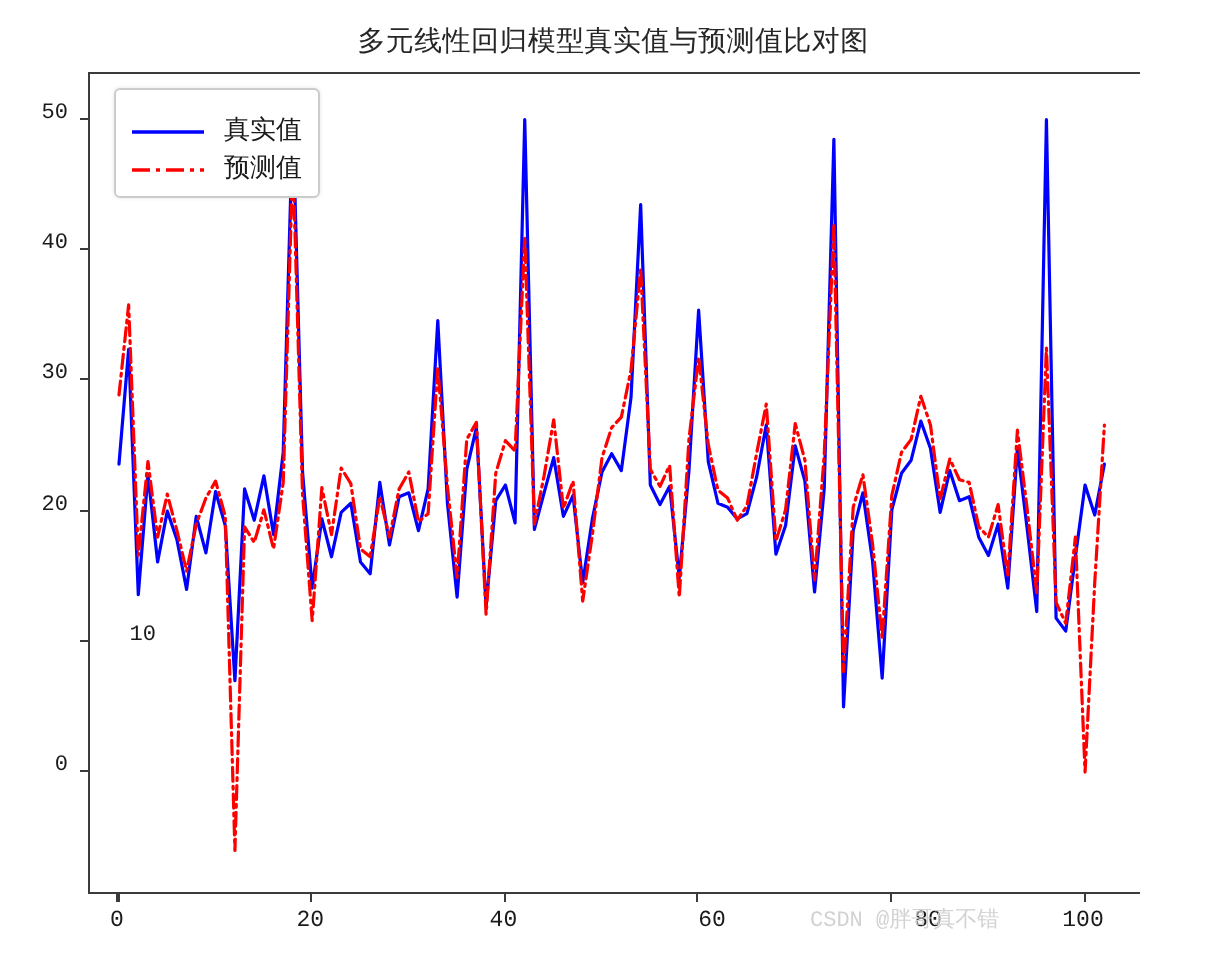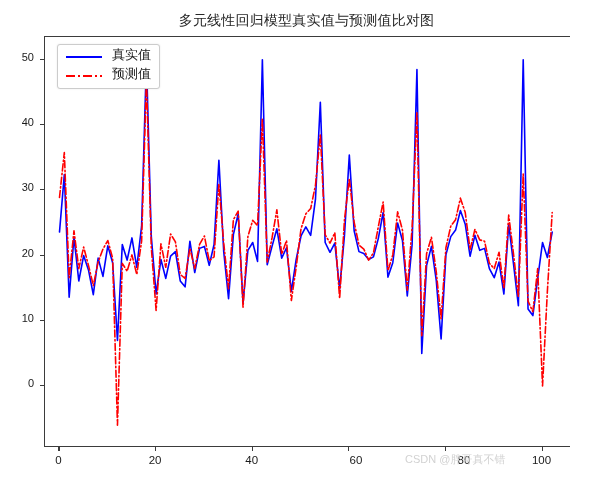--- a/index.html
+++ b/index.html
@@ -5,21 +5,21 @@
   html, body {
     margin: 0;
     padding: 0;
     background: #ffffff;
   }
   #figure {
     position: relative;
     width: 570px;
     height: 482px;
     background: #ffffff;
-    font-family: Liberation Sans, sans-serif;
+    font-family: Liberation Mono, monospace;
     overflow: hidden;
   }
   #chart-title {
     position: absolute;
     left: 0;
     top: 12px;
     width: 613px;
     text-align: center;
     font-size: 14px;
     color: #262626;
@@ -66,21 +66,21 @@
   .tick-mark-x {
     position: absolute;
     width: 1.1px;
     height: 4px;
     background: #3b3b3b;
   }
   #legend-box {
     position: absolute;
     left: 57px;
     top: 44px;
-    padding: 0 8px 5px 7px;
+    padding: 10px 8px 5px 7px;
     background: #ffffff;
     border: 1px solid #cccccc;
     border-radius: 3px;
     box-shadow: 0 0 2px rgba(0,0,0,0.10);
   }
   .legend-row {
     display: flex;
     align-items: center;
     height: 19px;
   }
@@ -115,21 +115,21 @@
   <div id="plot-area">
     <svg id="plot-svg" viewBox="0 0 541 411" preserveAspectRatio="none">
         <polyline points="14.49,195.06 19.32,137.65 24.15,260.30 28.98,200.28 33.81,243.99 38.64,218.55 43.47,232.90 48.30,257.69 53.13,221.16 57.96,239.42 62.79,208.76 67.63,225.72 72.46,303.36 77.29,207.46 82.12,223.11 86.95,200.93 91.78,230.29 96.61,189.19 101.44,22.83 106.27,198.98 111.10,257.04 115.93,222.46 120.76,241.38 125.59,219.20 130.42,214.63 135.25,243.99 140.08,249.86 144.91,204.20 149.74,235.51 154.57,211.37 159.40,209.41 164.23,228.33 169.06,207.46 173.89,123.30 178.72,214.63 183.55,261.60 188.38,197.67 193.21,176.80 198.04,266.17 202.88,213.33 207.71,205.50 212.54,224.42 217.37,22.83 222.20,227.68 227.03,209.41 231.86,191.80 236.69,221.16 241.52,210.72 246.35,254.43 251.18,222.46 256.01,198.98 260.84,189.84 265.67,198.32 270.50,161.79 275.33,65.24 280.16,205.50 284.99,215.29 289.82,206.15 294.65,251.82 299.48,198.32 304.31,118.08 309.14,193.76 313.97,214.63 318.80,216.59 323.63,222.46 328.46,219.85 333.29,201.59 338.13,175.49 342.96,240.08 347.79,225.72 352.62,185.93 357.45,203.54 362.28,259.00 367.11,207.46 371.94,32.62 376.77,316.40 381.60,228.33 386.43,209.41 391.26,243.34 396.09,302.05 400.92,217.90 405.75,199.63 410.58,193.10 415.41,173.53 420.24,187.23 425.07,219.20 429.90,198.32 434.73,213.33 439.56,211.37 444.39,231.60 449.22,240.73 454.05,225.07 458.88,257.04 463.71,187.23 468.54,227.03 473.38,268.78 478.21,22.83 483.04,272.04 487.87,278.57 492.70,241.38 497.53,205.50 502.36,220.50 507.19,195.06" fill="none" stroke="#0000ff" stroke-width="1.6" stroke-linejoin="round" stroke-linecap="round"></polyline>
         <polyline points="14.49,160.49 19.32,115.47 24.15,240.73 28.98,193.76 33.81,231.60 38.64,210.07 43.47,228.33 48.30,248.56 53.13,225.07 57.96,212.02 62.79,203.54 67.63,221.16 72.46,388.17 77.29,226.38 82.12,234.20 86.95,217.90 91.78,237.47 96.61,204.20 101.44,42.40 106.27,210.07 111.10,273.35 115.93,206.80 120.76,230.29 125.59,197.02 130.42,204.85 135.25,237.47 140.08,241.38 144.91,211.37 149.74,231.60 154.57,207.46 159.40,198.98 164.23,223.77 169.06,219.85 173.89,146.79 178.72,206.15 183.55,251.82 188.38,182.67 193.21,174.19 198.04,270.09 202.88,199.63 207.71,183.32 212.54,188.54 217.37,81.55 222.20,225.07 227.03,200.93 231.86,172.88 236.69,217.24 241.52,203.54 246.35,263.56 251.18,230.29 256.01,191.80 260.84,176.80 265.67,171.58 270.50,148.09 275.33,97.20 280.16,197.67 284.99,206.15 289.82,195.71 294.65,261.60 299.48,182.67 304.31,141.57 309.14,185.28 313.97,208.11 318.80,212.02 323.63,223.11 328.46,215.94 333.29,189.84 338.13,165.05 342.96,233.55 347.79,217.90 352.62,174.84 357.45,193.10 362.28,253.12 367.11,190.50 371.94,75.02 376.77,298.79 381.60,216.59 386.43,200.28 391.26,234.86 396.09,281.83 400.92,210.72 405.75,189.19 410.58,182.67 415.41,161.14 420.24,175.49 425.07,212.68 429.90,192.45 434.73,202.89 439.56,204.20 444.39,226.38 449.22,231.60 454.05,215.29 458.88,251.17 463.71,178.10 468.54,217.24 473.38,259.65 478.21,137.00 483.04,264.21 487.87,274.65 492.70,231.60 497.53,349.02 502.36,254.43 507.19,175.49" fill="none" stroke="#ff0000" stroke-width="1.6" stroke-linejoin="round" stroke-linecap="round" stroke-dasharray="7,2.5,1.4,2.5"></polyline>
       </svg>
   </div>
 
   <div id="y-ticks">
       <div class="tick-label-y" style="left: 0px; top: 377.024px;">0</div>
       <div class="tick-mark-y" style="left: 40px; top: 385.024px;"></div>
-      <div class="tick-label-y" style="left: 0px; top: 311.786px;">10</div>
+      <div class="tick-label-y" style="left: 0px; top: 311.786px; padding-left: 44px;">10</div>
       <div class="tick-mark-y" style="left: 40px; top: 319.786px;"></div>
       <div class="tick-label-y" style="left: 0px; top: 246.548px;">20</div>
       <div class="tick-mark-y" style="left: 40px; top: 254.548px;"></div>
       <div class="tick-label-y" style="left: 0px; top: 181.31px;">30</div>
       <div class="tick-mark-y" style="left: 40px; top: 189.31px;"></div>
       <div class="tick-label-y" style="left: 0px; top: 116.071px;">40</div>
       <div class="tick-mark-y" style="left: 40px; top: 124.071px;"></div>
       <div class="tick-label-y" style="left: 0px; top: 50.8333px;">50</div>
       <div class="tick-mark-y" style="left: 40px; top: 58.8333px;"></div>
     </div>

